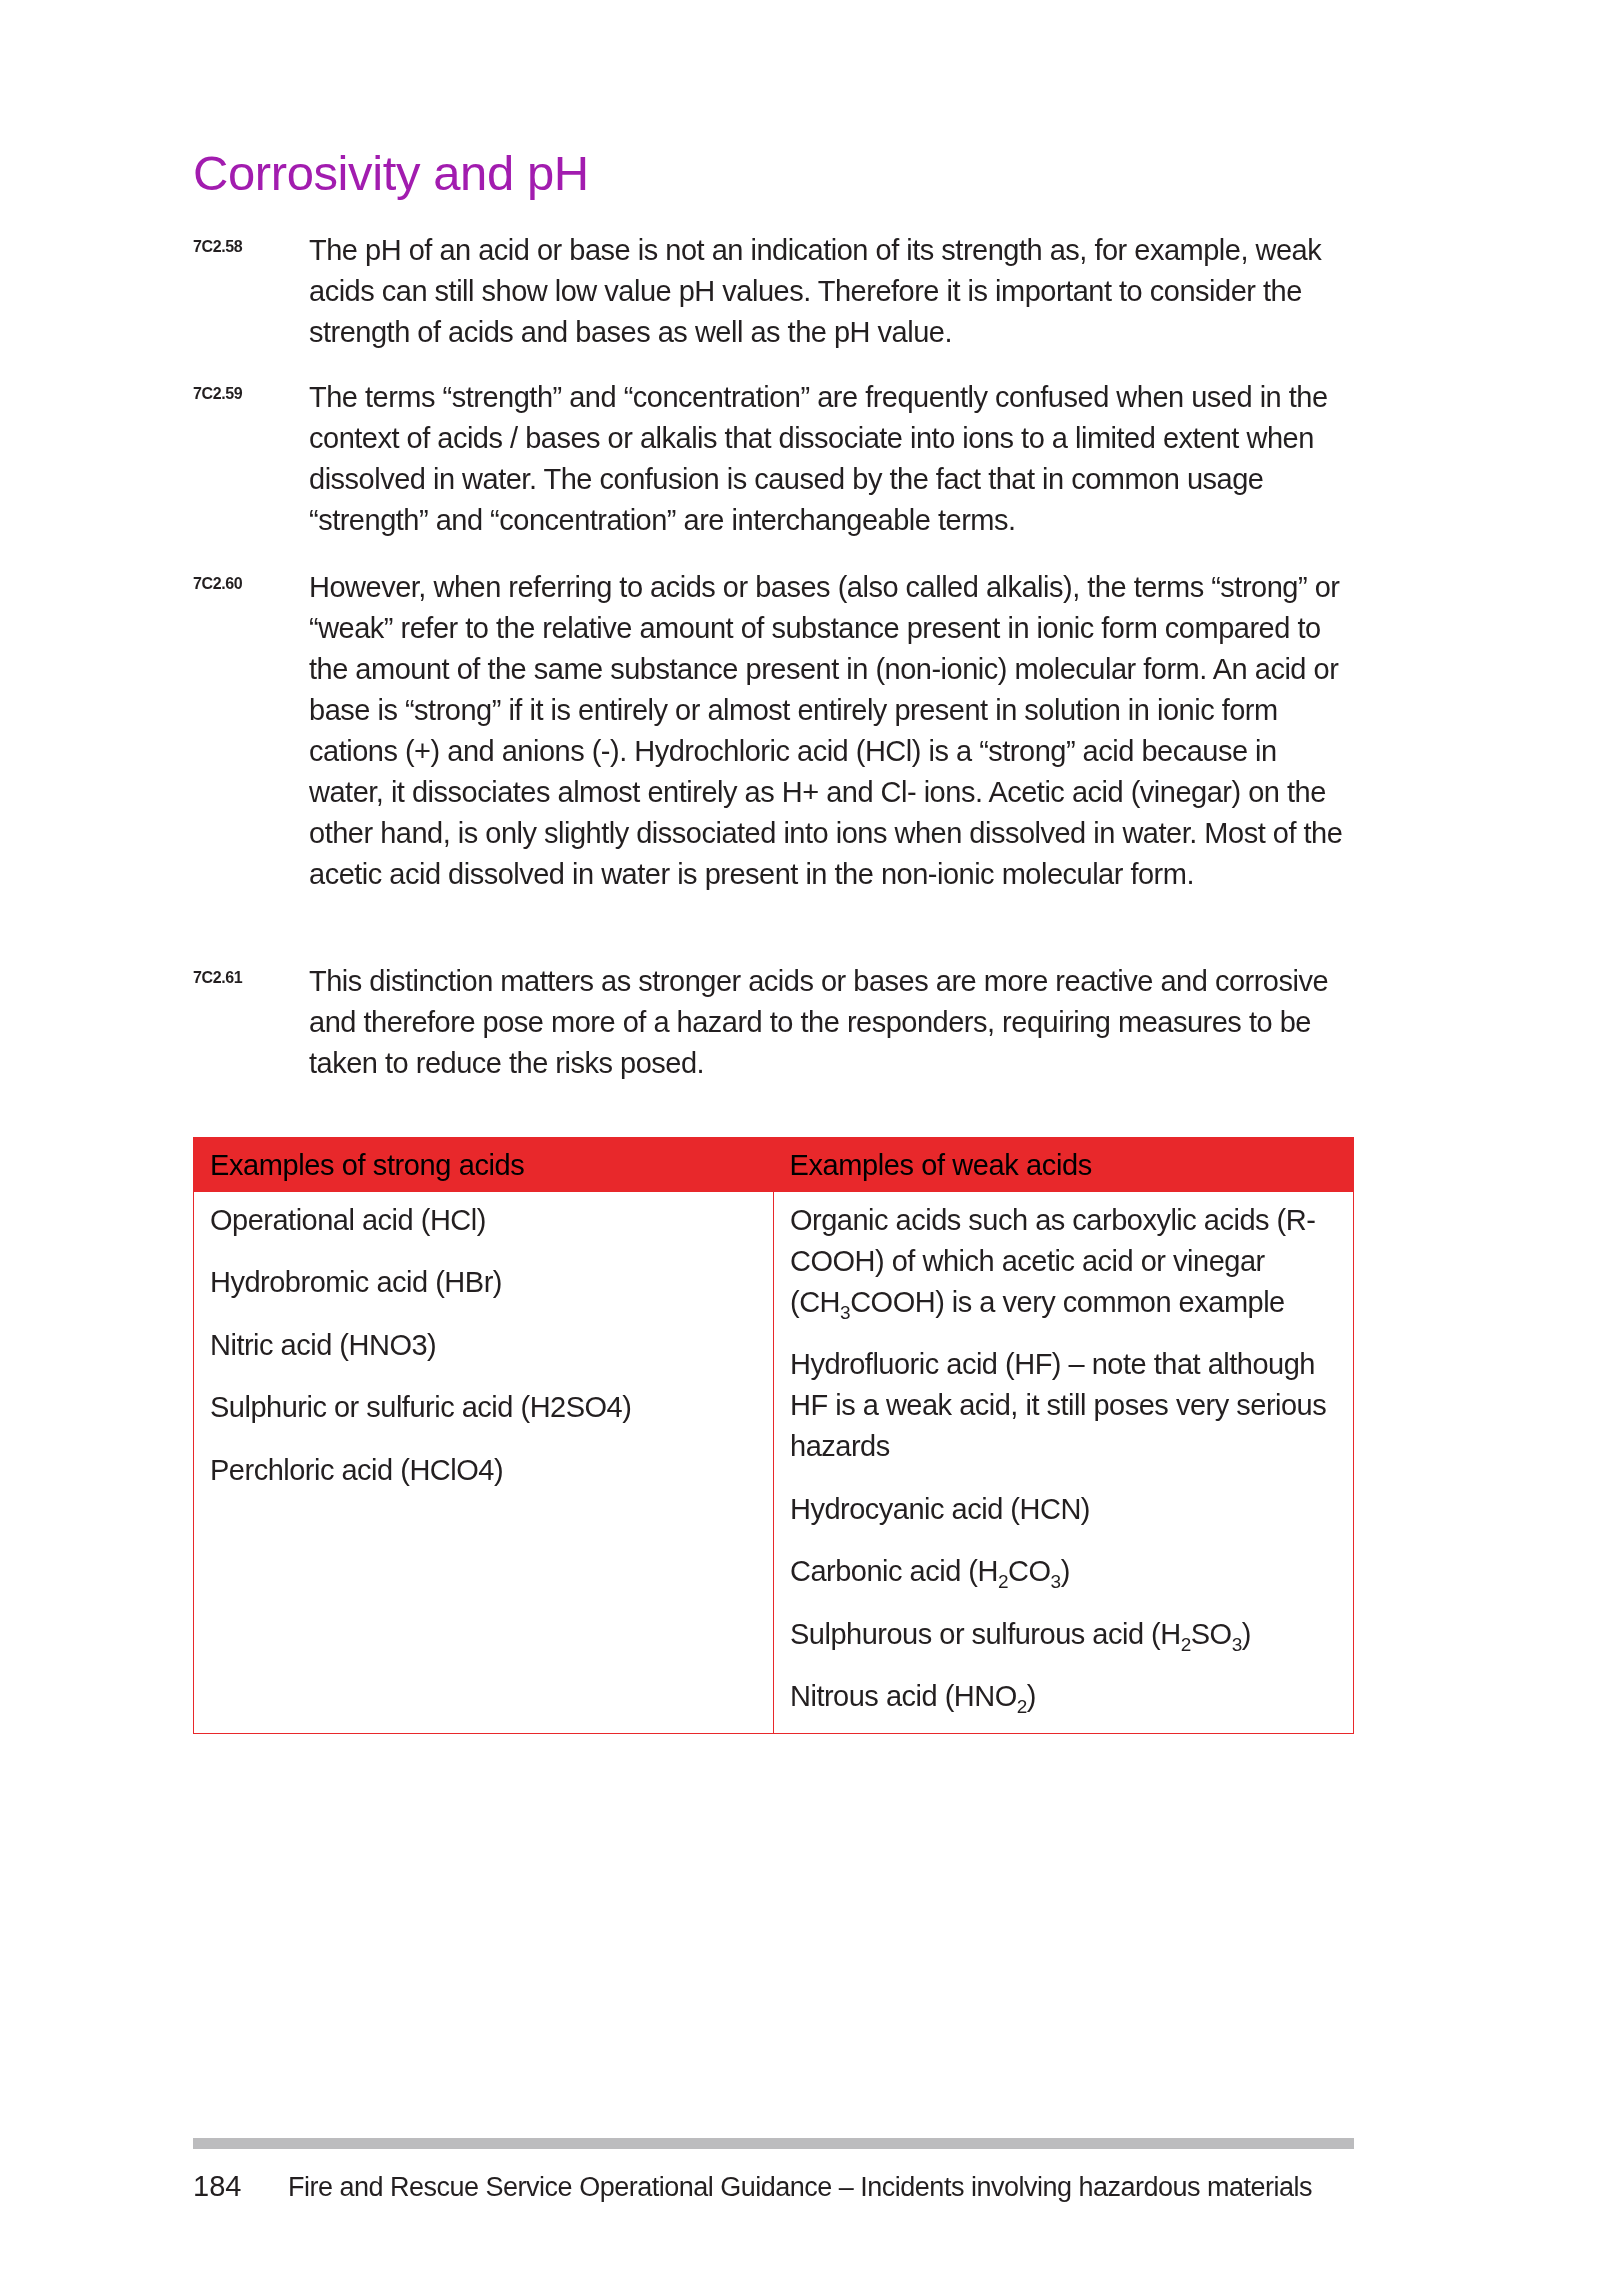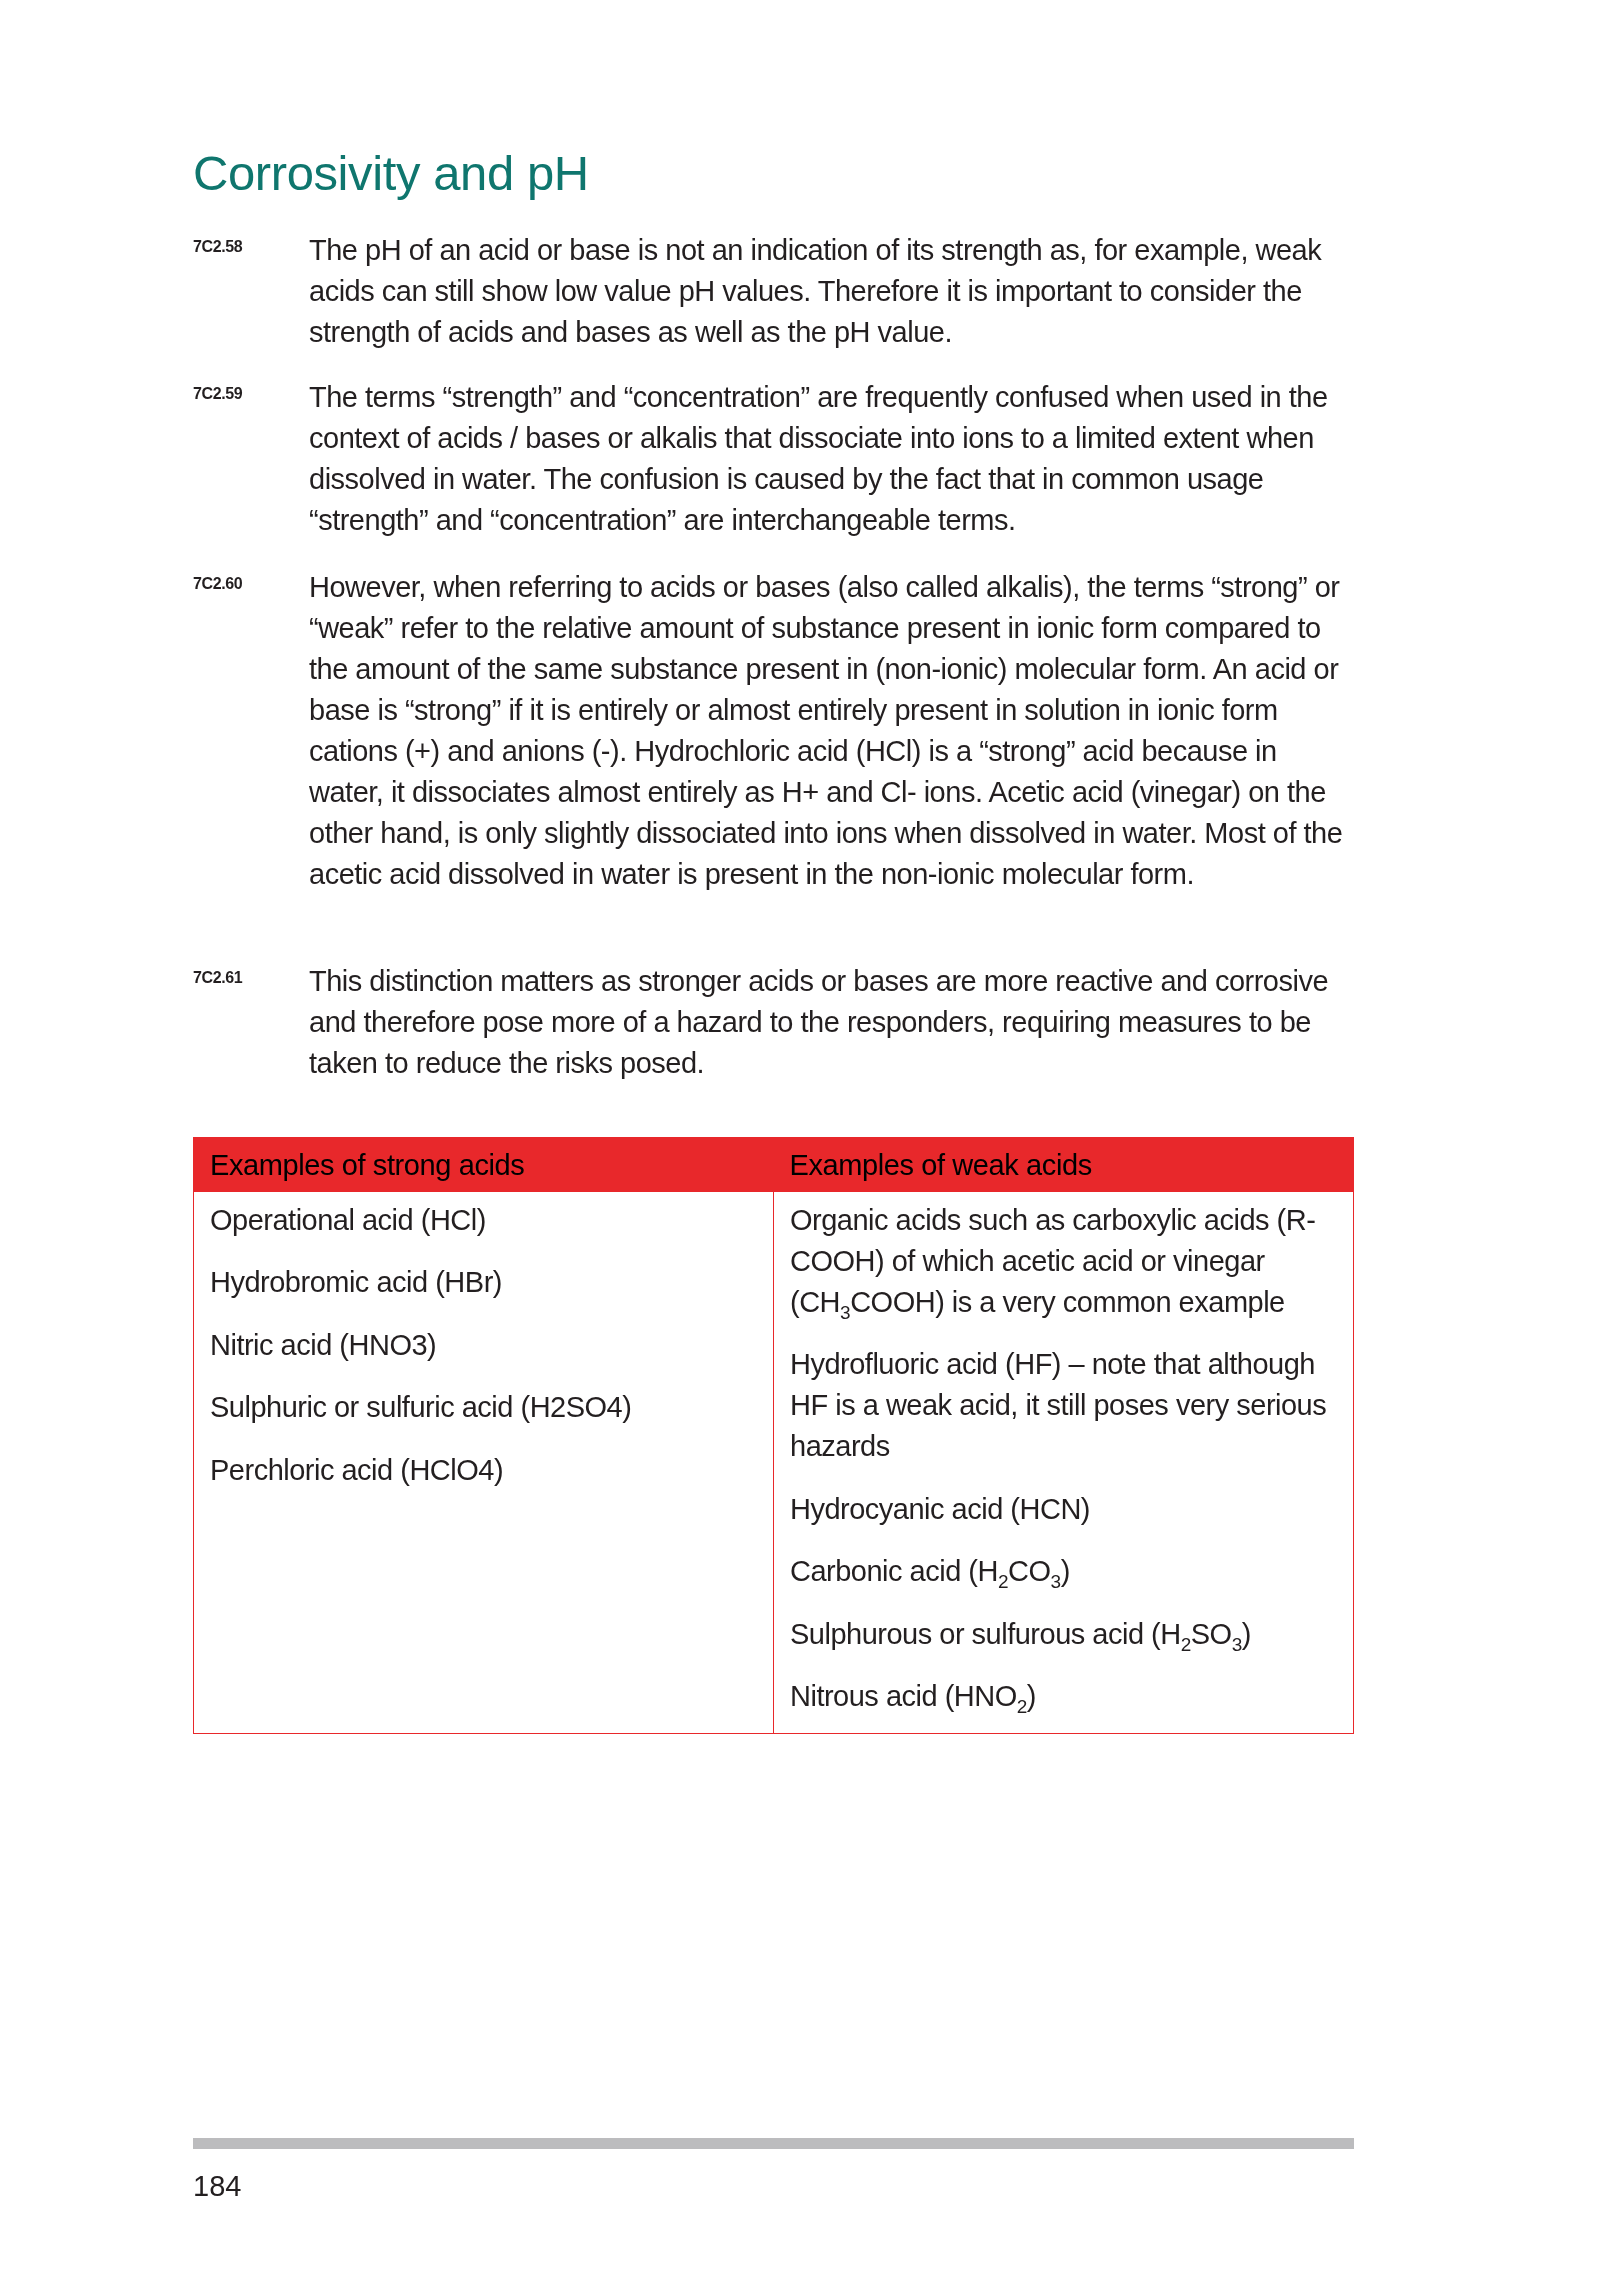--- a/index.html
+++ b/index.html
@@ -3,21 +3,21 @@
 <meta charset="utf-8">
 <style>
   html, body { margin: 0; padding: 0; }
   body {
     width: 1623px; height: 2295px; background: #ffffff; position: relative;
     font-family: "Liberation Sans", sans-serif; color: #231f20;
     overflow: hidden;
   }
   .title {
     position: absolute; left: 193px; top: 145px;
-    font-size: 49px; color: #0f766e; font-weight: normal; margin: 0;
+    font-size: 49px; color: #a21caf; font-weight: normal; margin: 0;
     letter-spacing: -0.4px;
   }
   .para {
     position: absolute; left: 193px; width: 1165px;
     display: flex;
   }
   .para-num {
     width: 116px; flex: none; font-size: 16px; font-weight: bold;
     padding-top: 8px; letter-spacing: -0.4px;
   }
@@ -104,14 +104,15 @@
         <div class="cell-item"><span>Sulphurous or sulfurous acid (H</span><sub>2</sub><span>SO</span><sub>3</sub><span>)</span></div>
         <div class="cell-item" style="margin-bottom:0;"><span>Nitrous acid (HNO</span><sub>2</sub><span>)</span></div>
       </td>
     </tr>
   </tbody>
 </table>
 
 <div class="footer-bar"></div>
 <div class="footer">
   <span class="page-num">184</span>
+  <span class="footer-title">Fire and Rescue Service Operational Guidance – Incidents involving hazardous materials</span>
 </div>
 
 
 </body></html>

